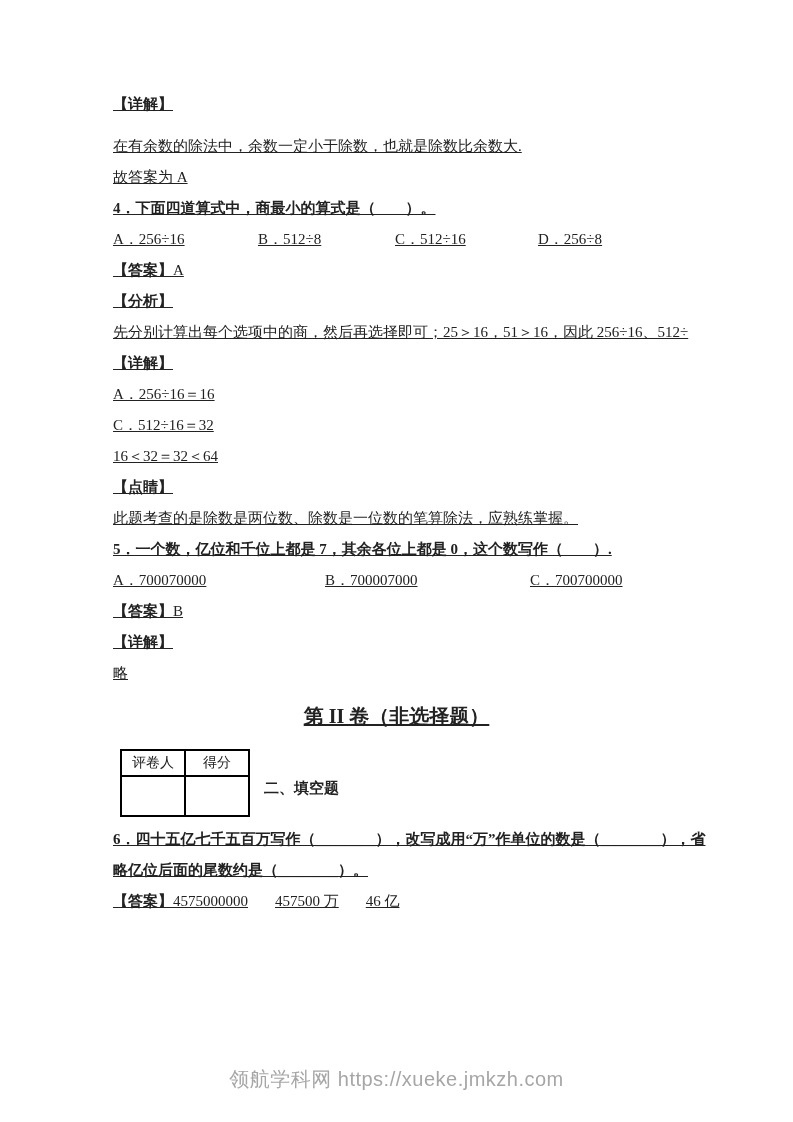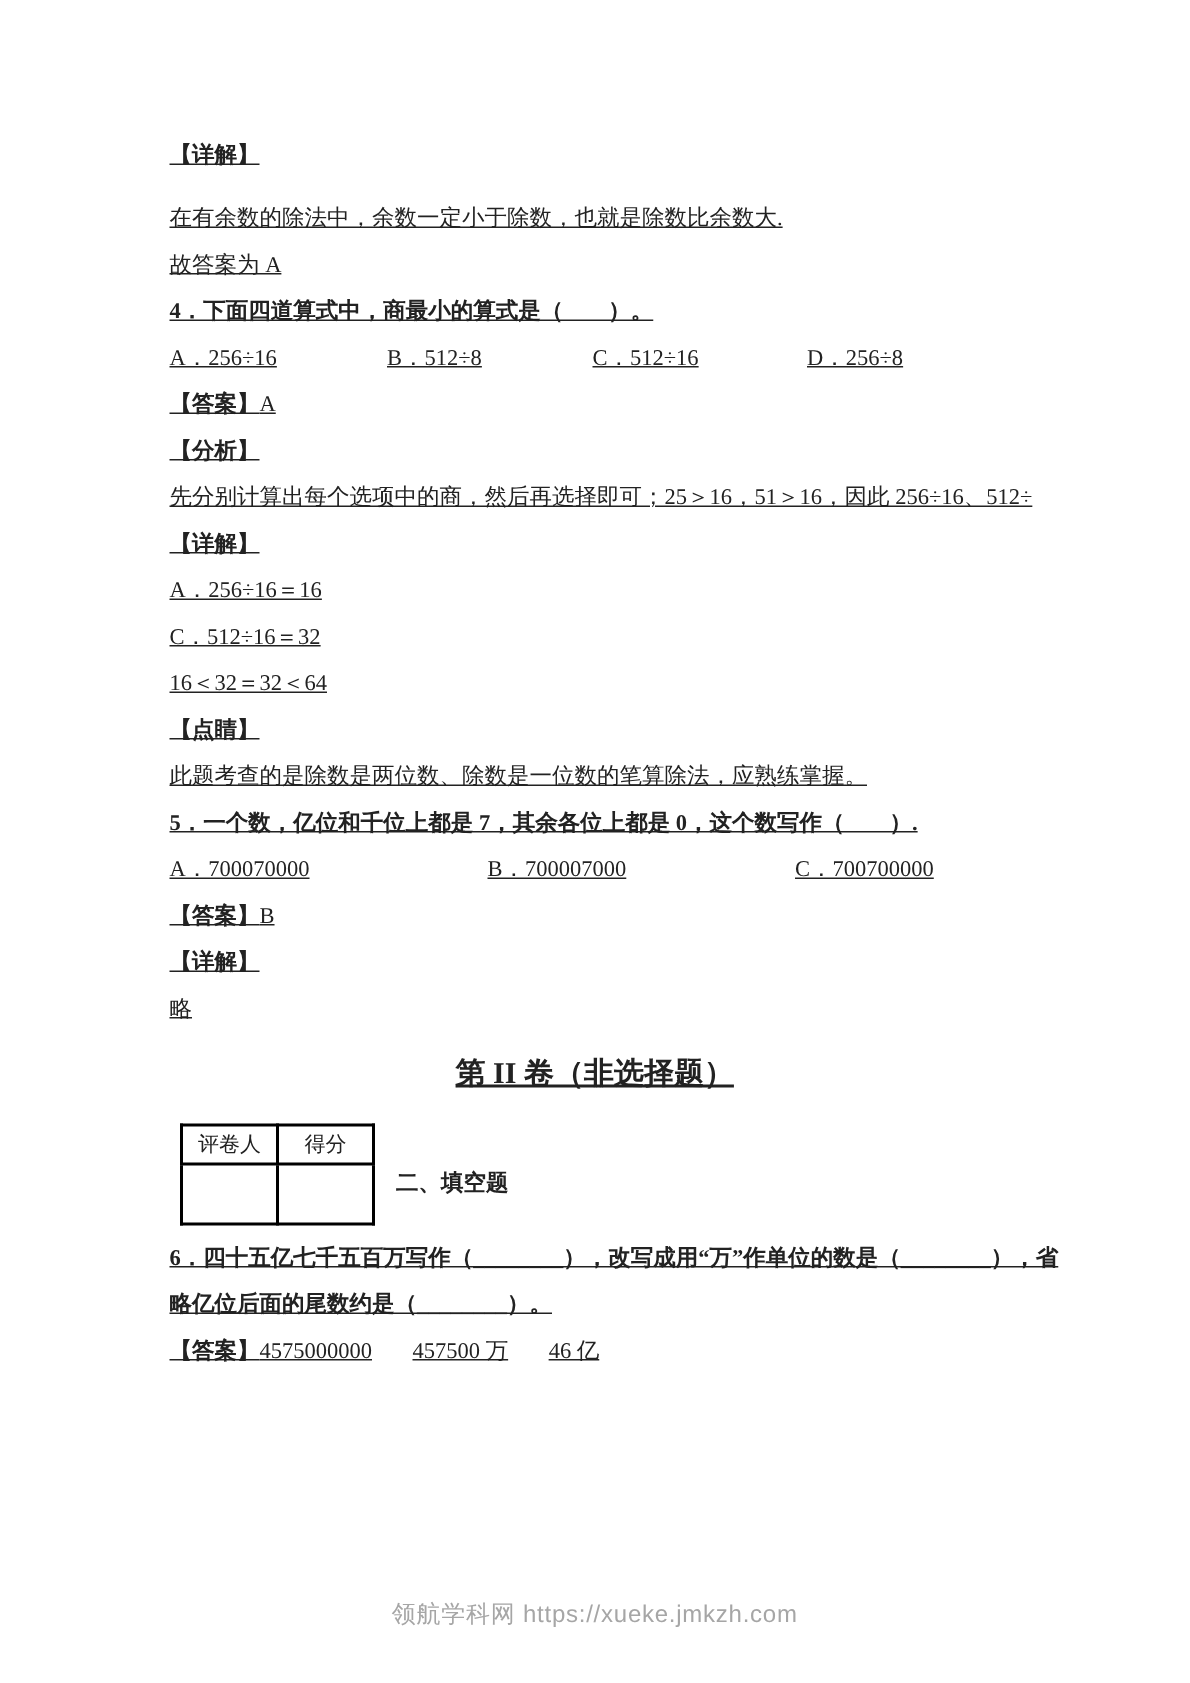--- a/index.html
+++ b/index.html
@@ -58,21 +58,21 @@
     margin-top: 10px;
   }
   .q6-block { margin-top: 7px; }
   .ans-gap { margin-right: 27px; }
   .footer {
     position: absolute;
     top: 1066px; left: 0;
     width: 793px;
     text-align: center;
     font-family: "Liberation Sans", "DejaVu Sans", sans-serif;
-    font-size: 16px;
+    font-size: 20px;
     color: #a6a6a6;
     letter-spacing: 0.5px;
   }
 </style>
 </head>
 <body>
 
 <div class="content">
 
   <p class="b">【详解】</p>

